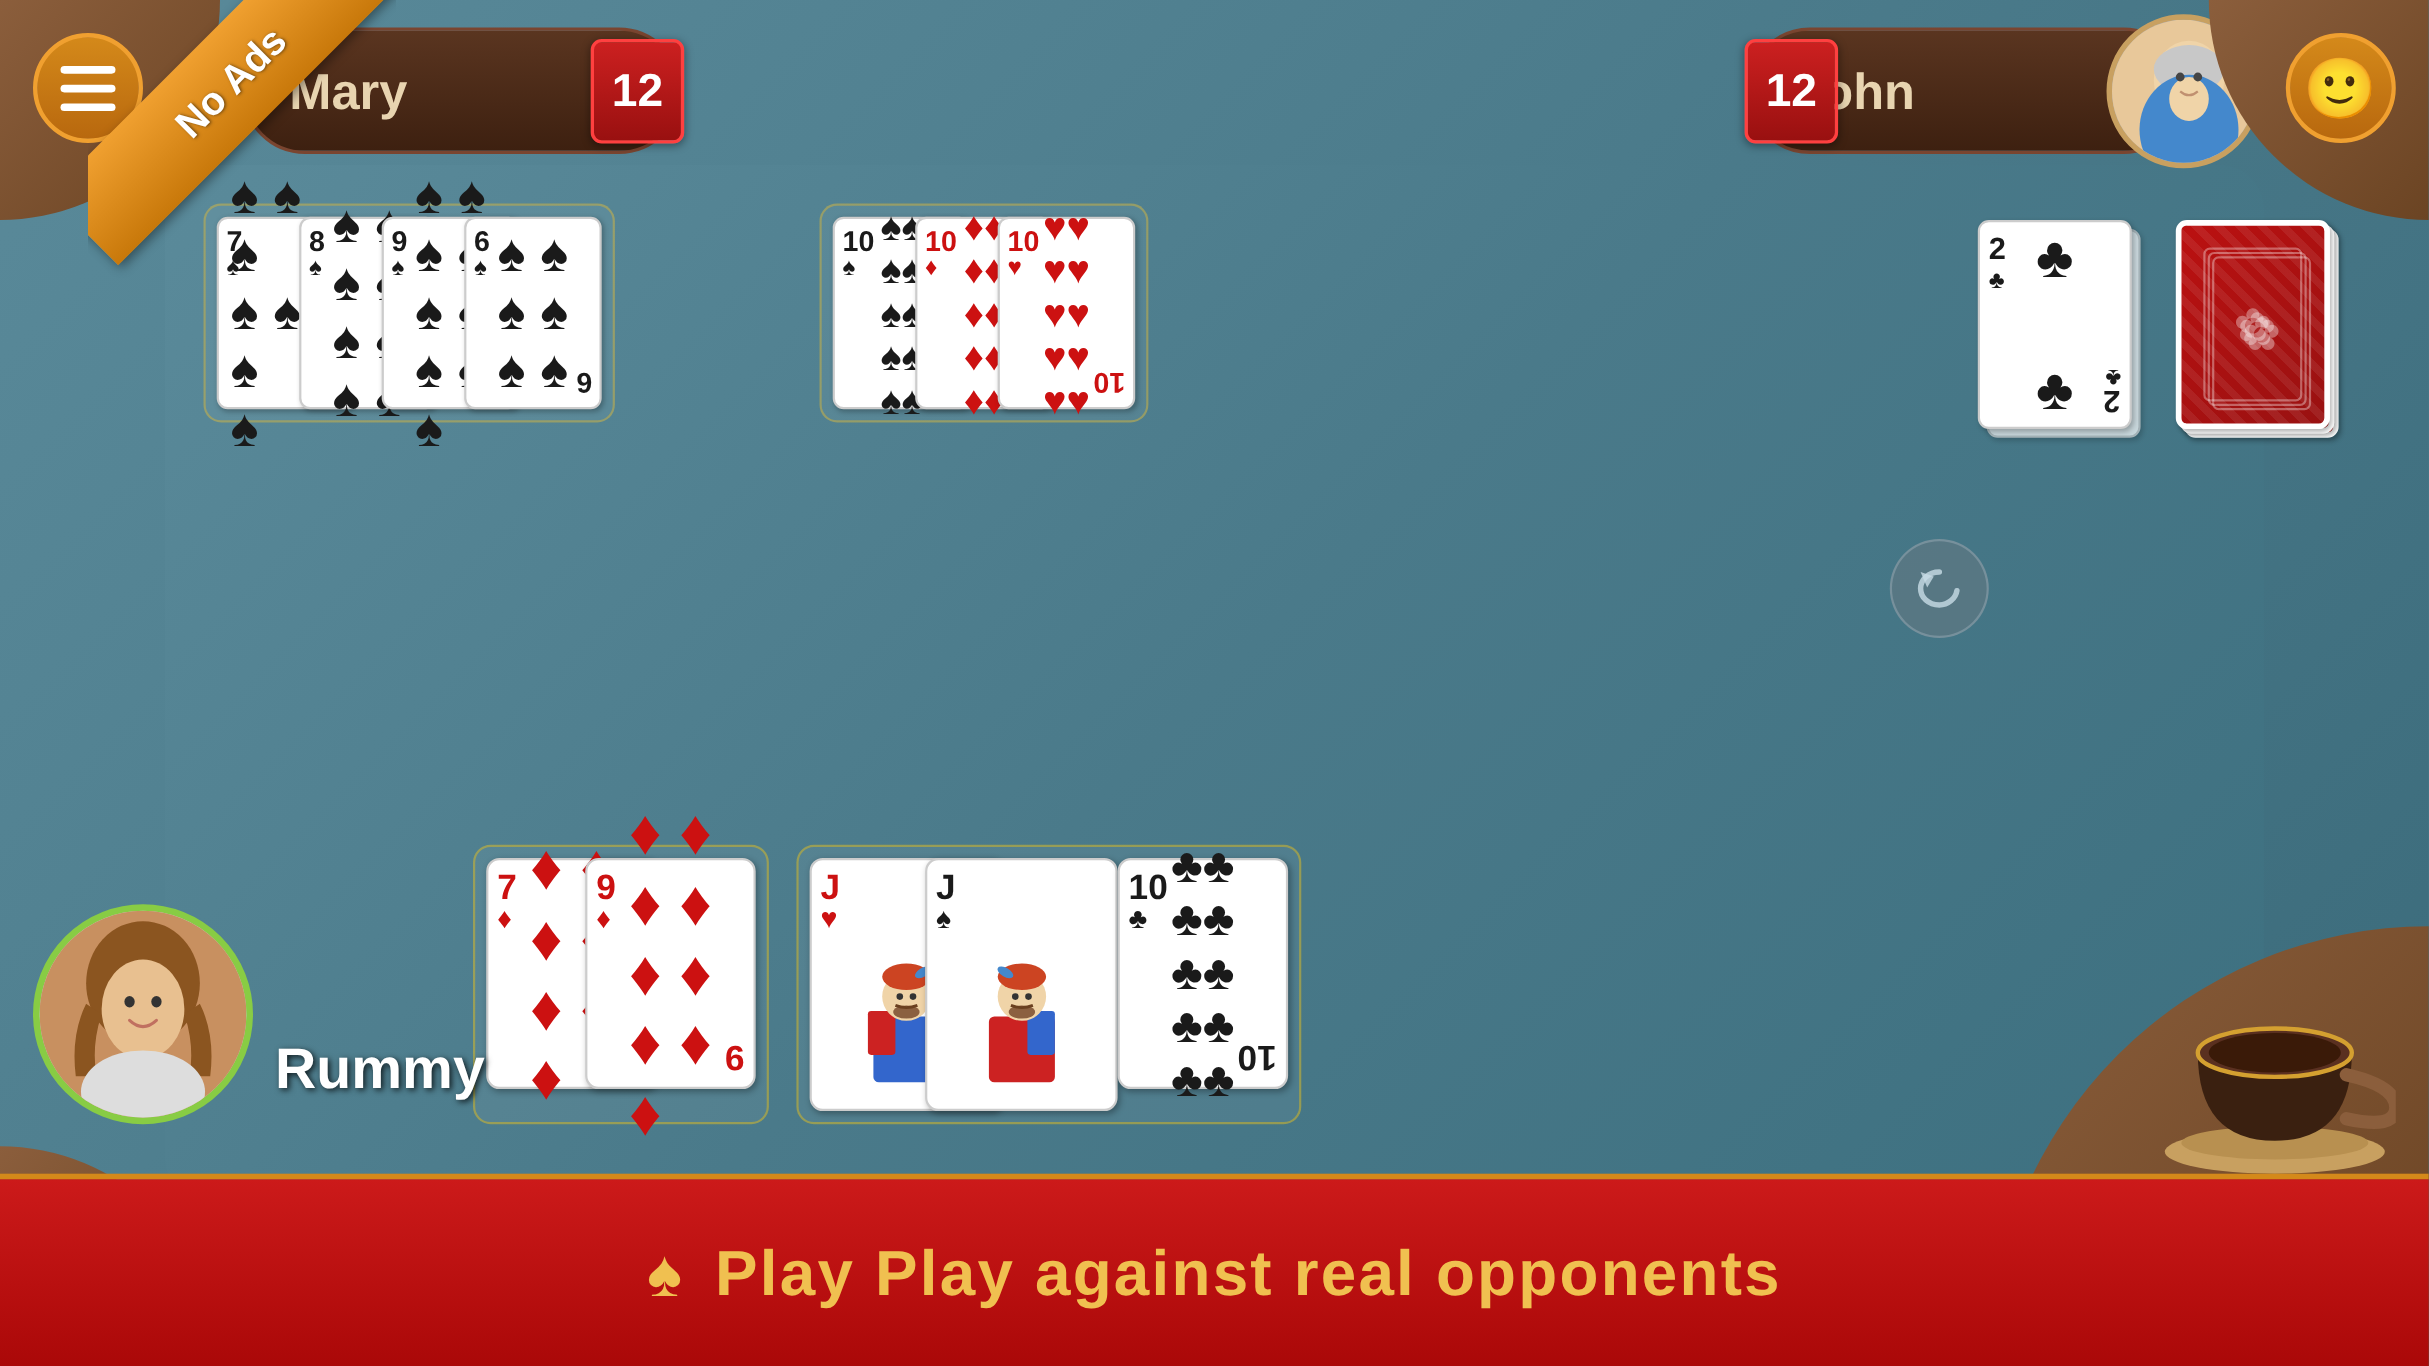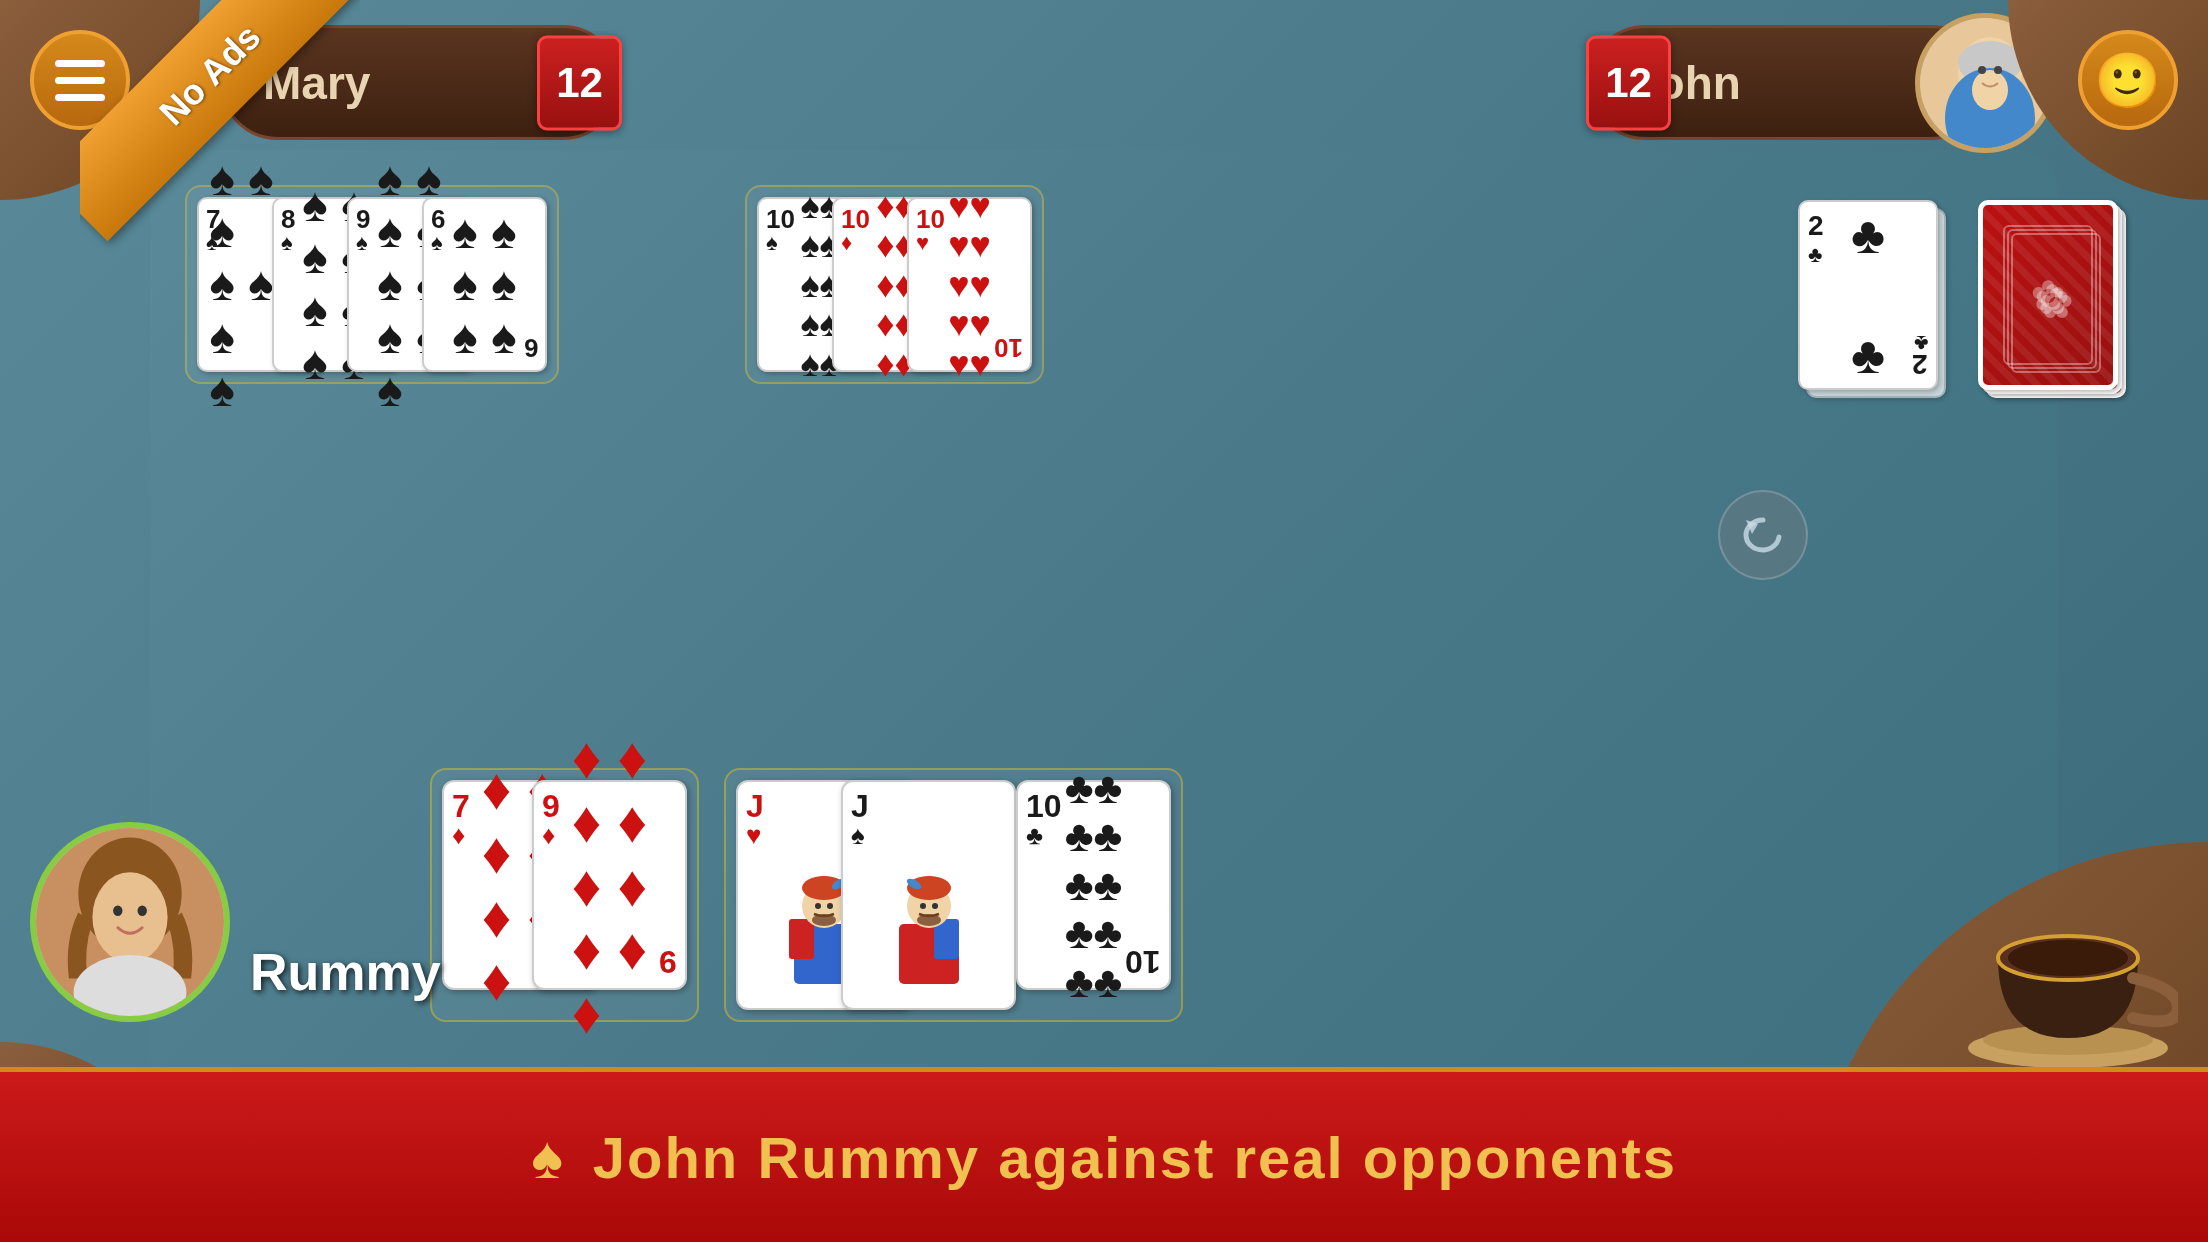--- a/index.html
+++ b/index.html
@@ -792,16 +792,16 @@
       <ellipse cx="110" cy="100" rx="60" ry="18" fill="#3a1a08"></ellipse>
 
       <path d="M175 120 Q220 130 220 150 Q220 170 175 160" stroke="#8B5E3C" stroke-width="12" fill="none" stroke-linecap="round"></path>
 
       <ellipse cx="110" cy="100" rx="70" ry="22" fill="none" stroke="#d4a030" stroke-width="4"></ellipse>
     </svg>
   </div>
 
   <div class="bottom-banner">
     <span class="banner-spade">♠</span>
-    <span class="banner-text">John Rummy against real opponents</span>
+    <span class="banner-text">Play Play against real opponents</span>
   </div>
 
 </div>
 
 </body></html>

